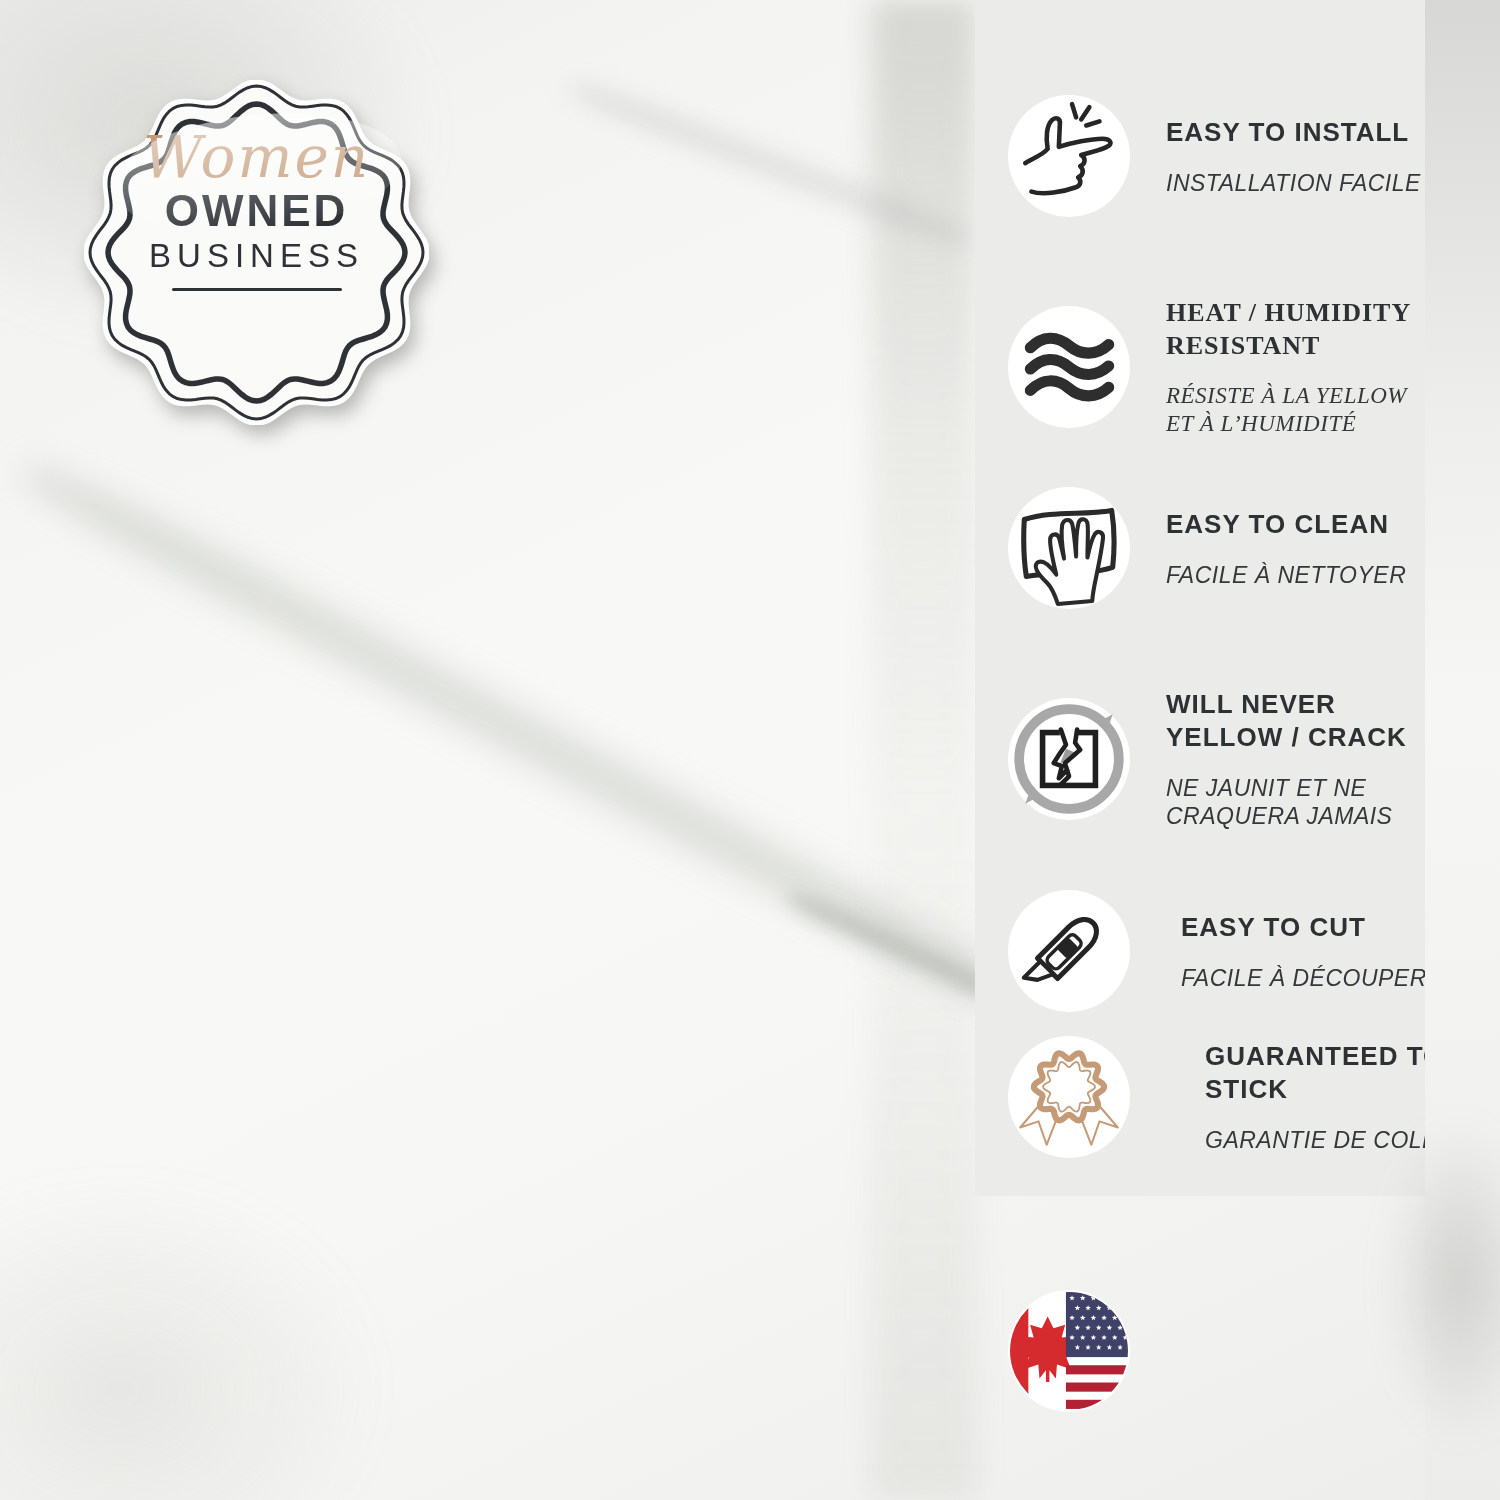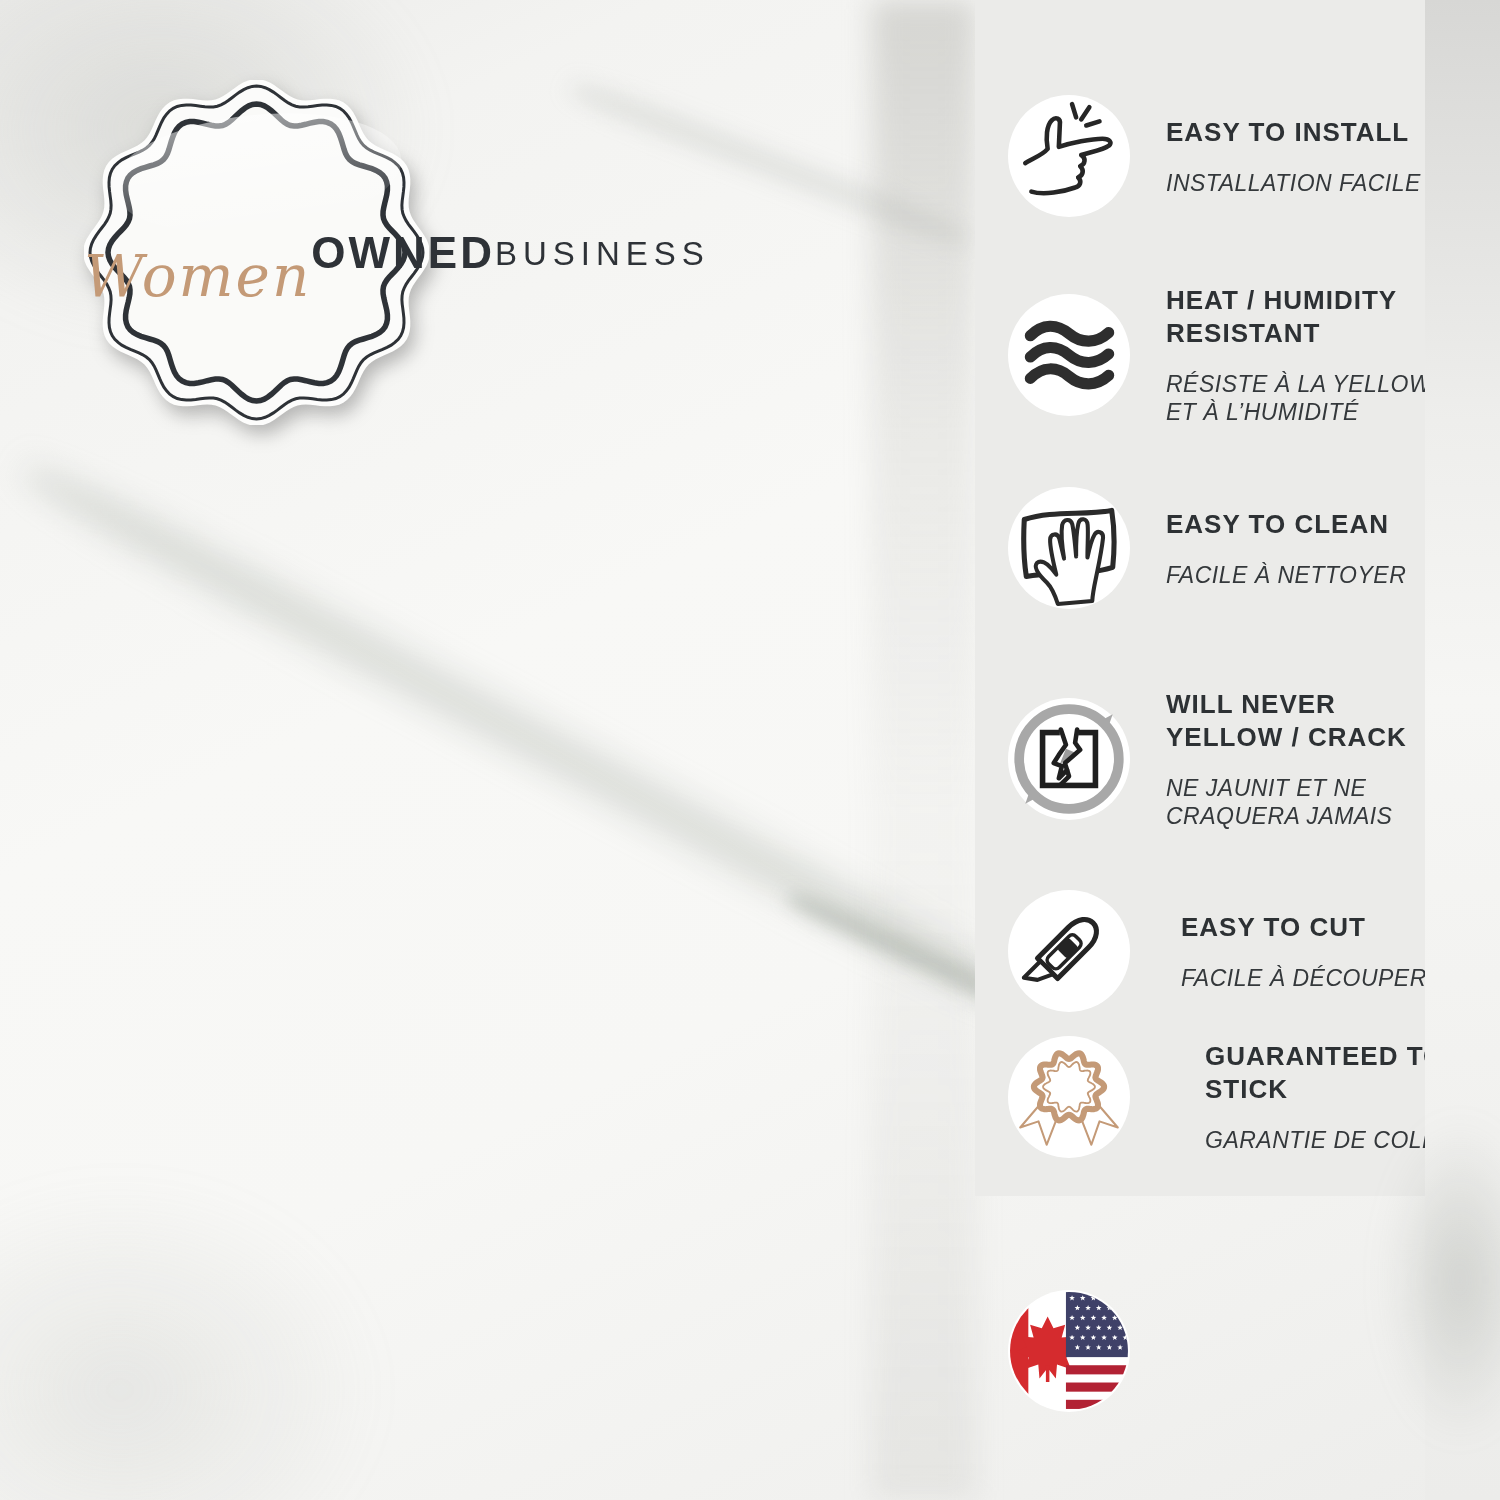--- a/index.html
+++ b/index.html
@@ -26,41 +26,41 @@
             background:radial-gradient(closest-side,rgba(175,177,171,.22),rgba(175,177,171,0));filter:blur(20px);}
   
   .right-strip{position:absolute;left:1425px;top:0;width:75px;height:1500px;
             background:linear-gradient(to bottom,#d7d7d5 0px,#dfdfdd 140px,#eeeeec 420px,#f6f6f4 700px,#f3f3f1 980px,#ececea 1500px);}
   .right-strip .smudge{position:absolute;left:-40px;top:1120px;width:150px;height:320px;border-radius:50%;
             background:radial-gradient(closest-side,rgba(150,155,148,.35),rgba(150,155,148,0));filter:blur(16px);}
   
   .panel{position:absolute;left:975px;top:0;width:450px;height:1196px;background:var(--panel-bg,#ebebe9);}
   .feature{position:absolute;left:33px;display:flex;align-items:center;}
   .feature:nth-of-type(1){top:95px;}
-  .feature:nth-of-type(2){top:284px;}
+  .feature:nth-of-type(2){top:296px;font-family:Liberation Serif, serif;}
   .feature:nth-of-type(3){top:487px;}
   .feature:nth-of-type(4){top:688px;}
   .feature:nth-of-type(5){top:890px;gap:15px;}
   .feature:nth-of-type(6){top:1036px;gap:39px;}
   .feature:nth-of-type(7){top:1290px;}
   .icon-circle{width:122px;height:122px;border-radius:50%;background:#ffffff;flex:0 0 auto;
                display:flex;align-items:center;justify-content:center;}
   .icon-circle svg{width:122px;height:122px;display:block;}
   .feature-text{margin-left:36px;width:268px;}
   .feature-en{font-weight:700;font-size:26px;line-height:33px;letter-spacing:1px;
               color:var(--ink,#2d3134);white-space:pre-line;}
   .feature-fr{font-style:italic;font-weight:400;font-size:23px;line-height:28px;letter-spacing:.5px;
               color:var(--ink-soft,#34383b);white-space:pre-line;margin-top:20px;}
   
   .badge{position:absolute;left:84px;top:80px;width:345px;height:345px;}
   .badge > svg{position:absolute;inset:0;filter:drop-shadow(5px 9px 9px rgba(95,95,95,.42));}
   .badge-outer-fill{fill:#fdfdfc;}
   .badge-outer-ring{fill:#fbfbfa;stroke:var(--badge-ink,#2e3237);stroke-width:3;}
   .badge-inner-ring{fill:#fafaf8;stroke:var(--badge-ink,#2e3237);stroke-width:5.5;}
-  .badge-content{position:absolute;inset:0;display:flex;flex-direction:row;align-items:center;text-align:center;}
+  .badge-content{position:absolute;inset:0;display:flex;flex-direction:column;align-items:center;text-align:center;}
   .badge-script{margin-top:46px;font-family:"DejaVu Serif",serif;font-style:italic;font-size:58px;line-height:62px;
                 color:var(--accent,#c49a77);letter-spacing:2px;}
   .badge-owned{font-weight:800;font-size:44px;line-height:46px;letter-spacing:3px;color:var(--badge-ink,#2e3237);}
   .badge-business{font-weight:400;font-size:33px;line-height:38px;letter-spacing:6px;color:var(--badge-ink,#2e3237);margin-top:3px;}
   .badge-divider{width:170px;height:3px;background:var(--badge-ink,#2e3237);margin:13px 0 11px;border-radius:2px;}
   .badge-fr{font-style:italic;font-size:25px;line-height:31px;color:var(--badge-ink,#2e3237);white-space:pre-line;}
   .badge-gloss{position:absolute;left:8%;top:10%;width:84%;height:34%;border-radius:50%;
                background:linear-gradient(178deg,rgba(255,255,255,.55),rgba(255,255,255,0));
                transform:rotate(-6deg);pointer-events:none;}
   

